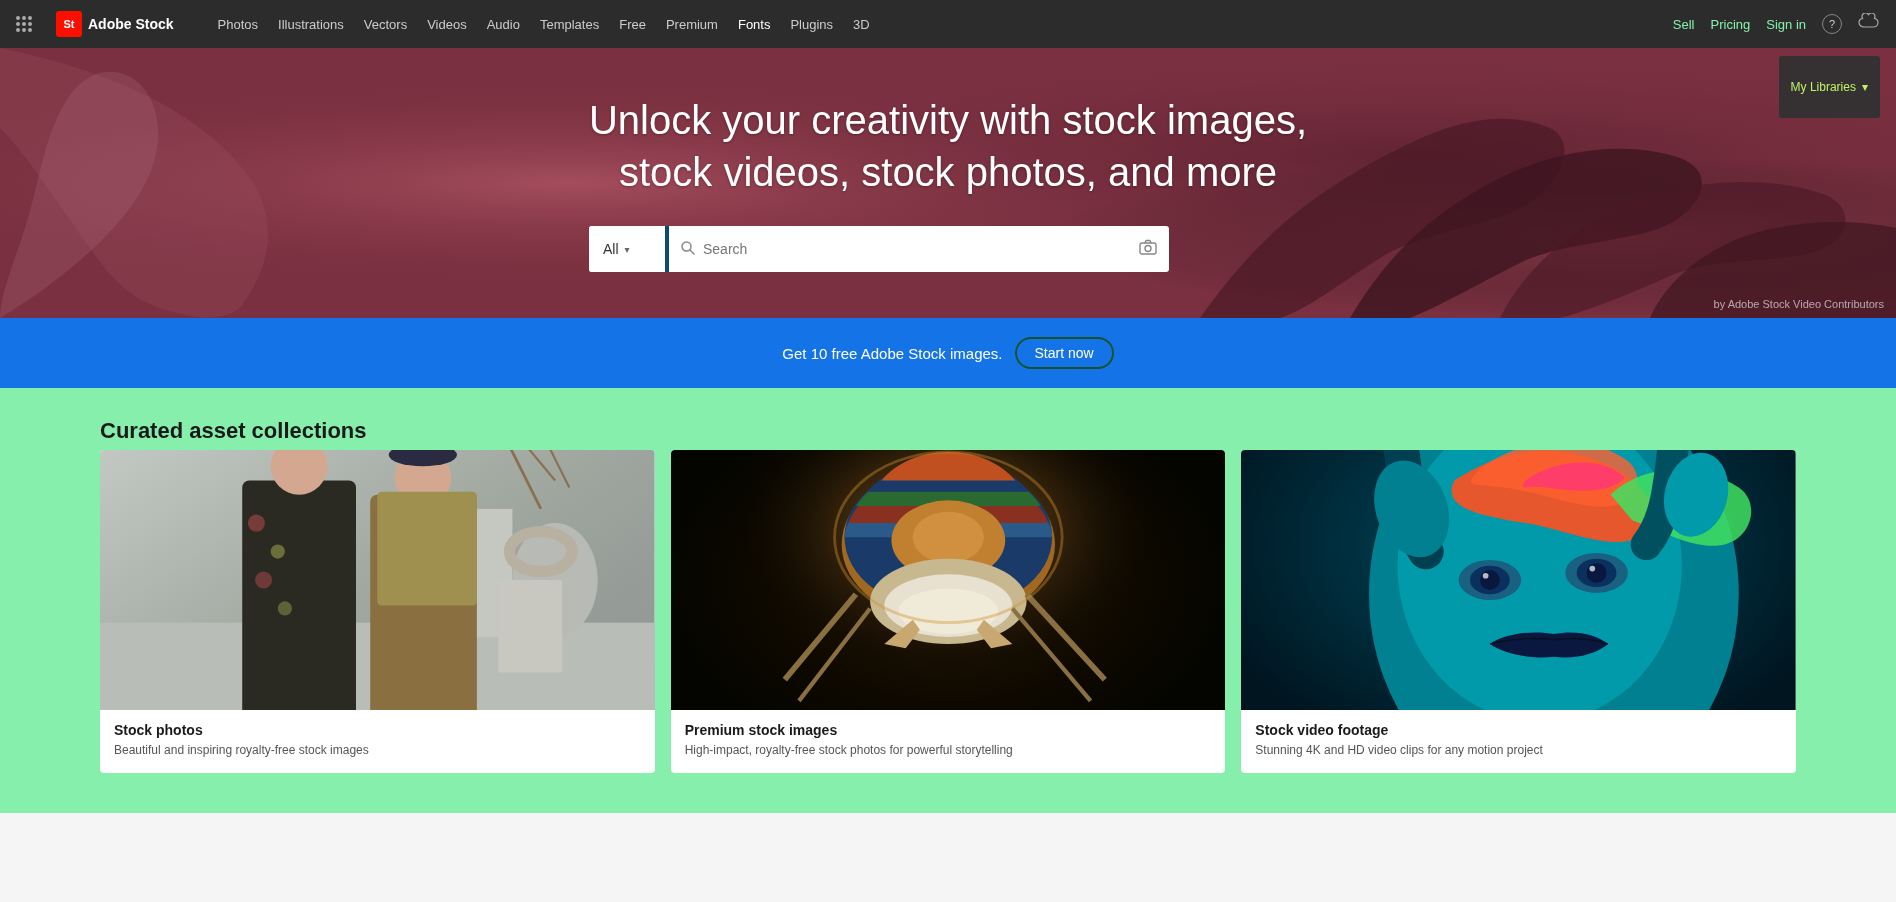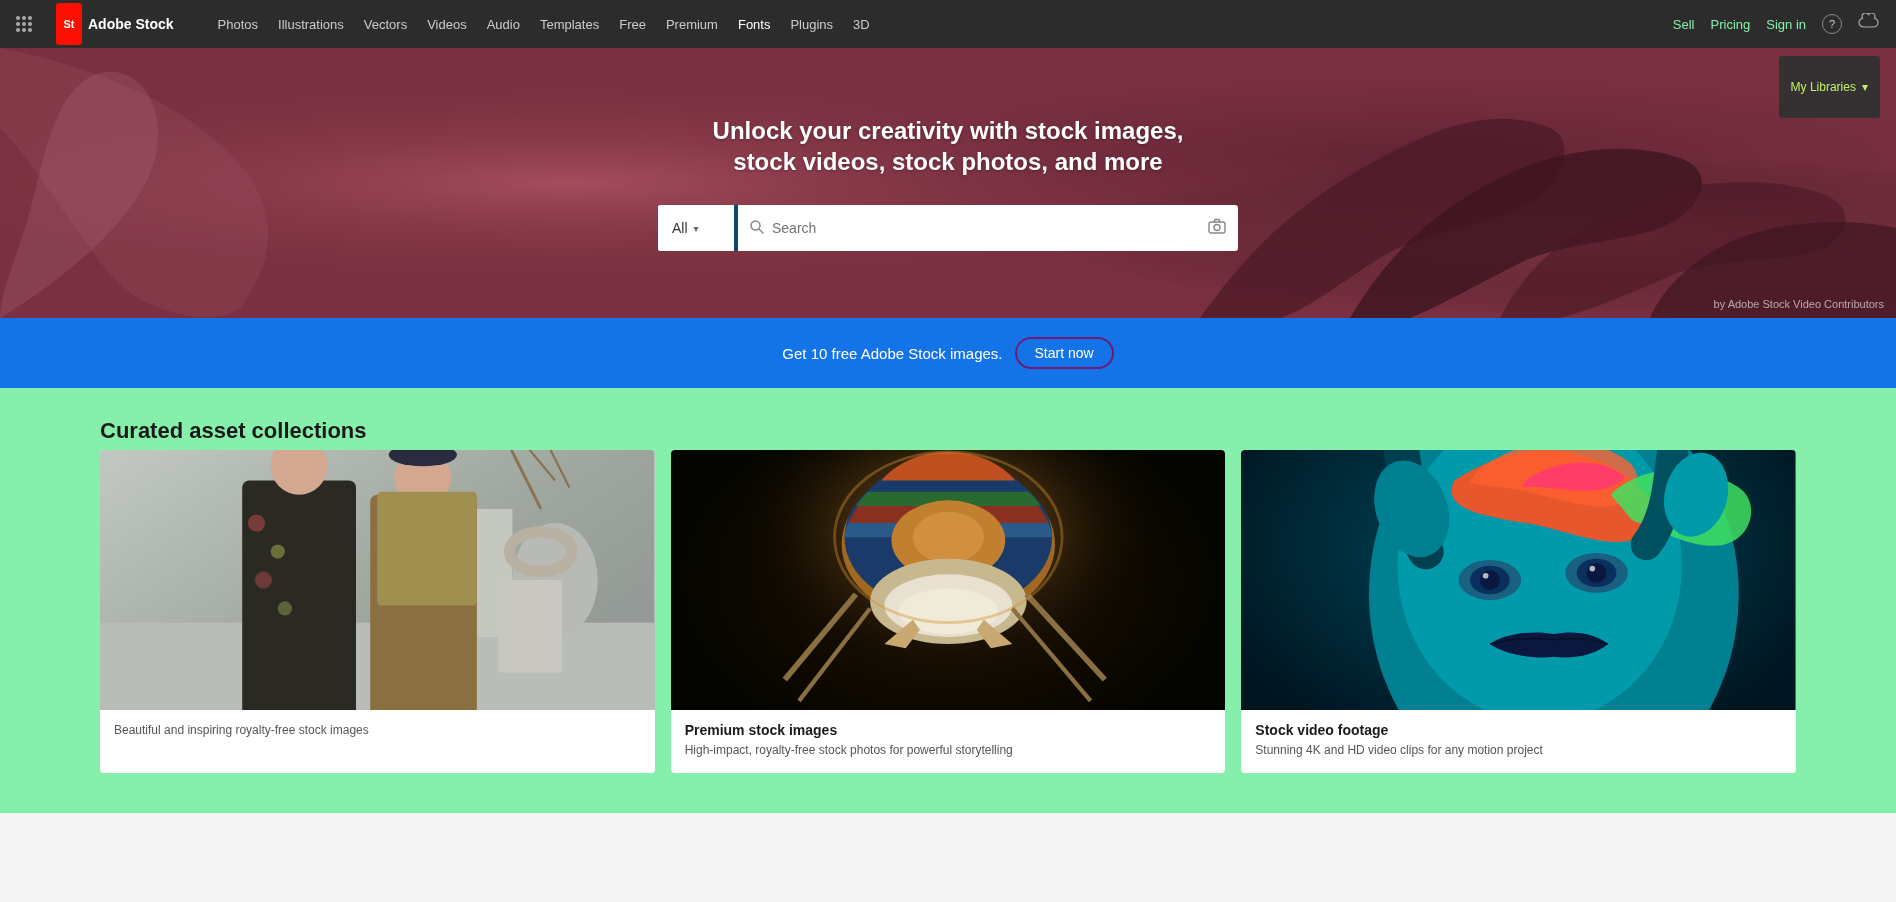--- a/index.html
+++ b/index.html
@@ -31,21 +31,21 @@
       align-items: center;
       gap: 6px;
       margin-right: 16px;
     }
     .brand-logo {
       background: #fa0f00;
       color: white;
       font-size: 11px;
       font-weight: bold;
       width: 26px;
-      height: 42px;
+      height: 26px;
       display: flex;
       align-items: center;
       justify-content: center;
       border-radius: 3px;
     }
     .brand-name {
       color: white;
       font-size: 14px;
       font-weight: 600;
     }
@@ -120,22 +120,22 @@
         radial-gradient(ellipse at 80% 30%, rgba(90, 30, 35, 0.8) 0%, transparent 40%),
         radial-gradient(ellipse at 60% 70%, rgba(140, 60, 60, 0.6) 0%, transparent 40%);
     }
     .hero-content {
       position: relative;
       z-index: 2;
       text-align: center;
     }
     .hero-title {
       color: white;
-      font-size: 24px;
-      font-weight: 700;
+      font-size: 40px;
+      font-weight: 400;
       line-height: 1.3;
       margin-bottom: 28px;
       text-shadow: 0 1px 3px rgba(0,0,0,0.3);
     }
     .search-bar {
       display: flex;
       background: white;
       border-radius: 3px;
       overflow: hidden;
       width: 580px;
@@ -199,21 +199,21 @@
       justify-content: center;
       height: 70px;
       gap: 12px;
     }
     .promo-text {
       color: white;
       font-size: 15px;
     }
     .start-now-btn {
       background: transparent;
-      border: 2px solid #701a75;
+      border: 2px solid #14532d;
       color: white;
       padding: 6px 18px;
       border-radius: 20px;
       font-size: 14px;
       cursor: pointer;
       font-weight: 500;
     }
 
     
     .main-content {
@@ -475,20 +475,21 @@
           <line x1="280" y1="20" x2="310" y2="80" stroke="#8a7050" stroke-width="2"></line>
           <line x1="295" y1="30" x2="320" y2="60" stroke="#8a7050" stroke-width="1.5"></line>
           <line x1="310" y1="25" x2="330" y2="65" stroke="#8a7050" stroke-width="1.5"></line>
 
           <rect x="280" y="130" width="45" height="65" fill="#c8c8c0" rx="2"></rect>
 
           <ellipse cx="310" cy="110" rx="22" ry="14" fill="none" stroke="#b8b0a0" stroke-width="8"></ellipse>
         </svg>
       </div>
       <div class="collection-info">
+        <div class="collection-name">Stock photos</div>
         <div class="collection-desc">Beautiful and inspiring royalty-free stock images</div>
       </div>
     </div>
 
     <div class="collection-card">
       <div class="collection-img-wrapper">
         <svg width="100%" height="260" viewBox="0 0 390 260" preserveAspectRatio="xMidYMid slice">
           <defs>
             <radialGradient id="bg2" cx="50%" cy="50%" r="50%">
               <stop offset="0%" stop-color="#2a1a0a"></stop>

